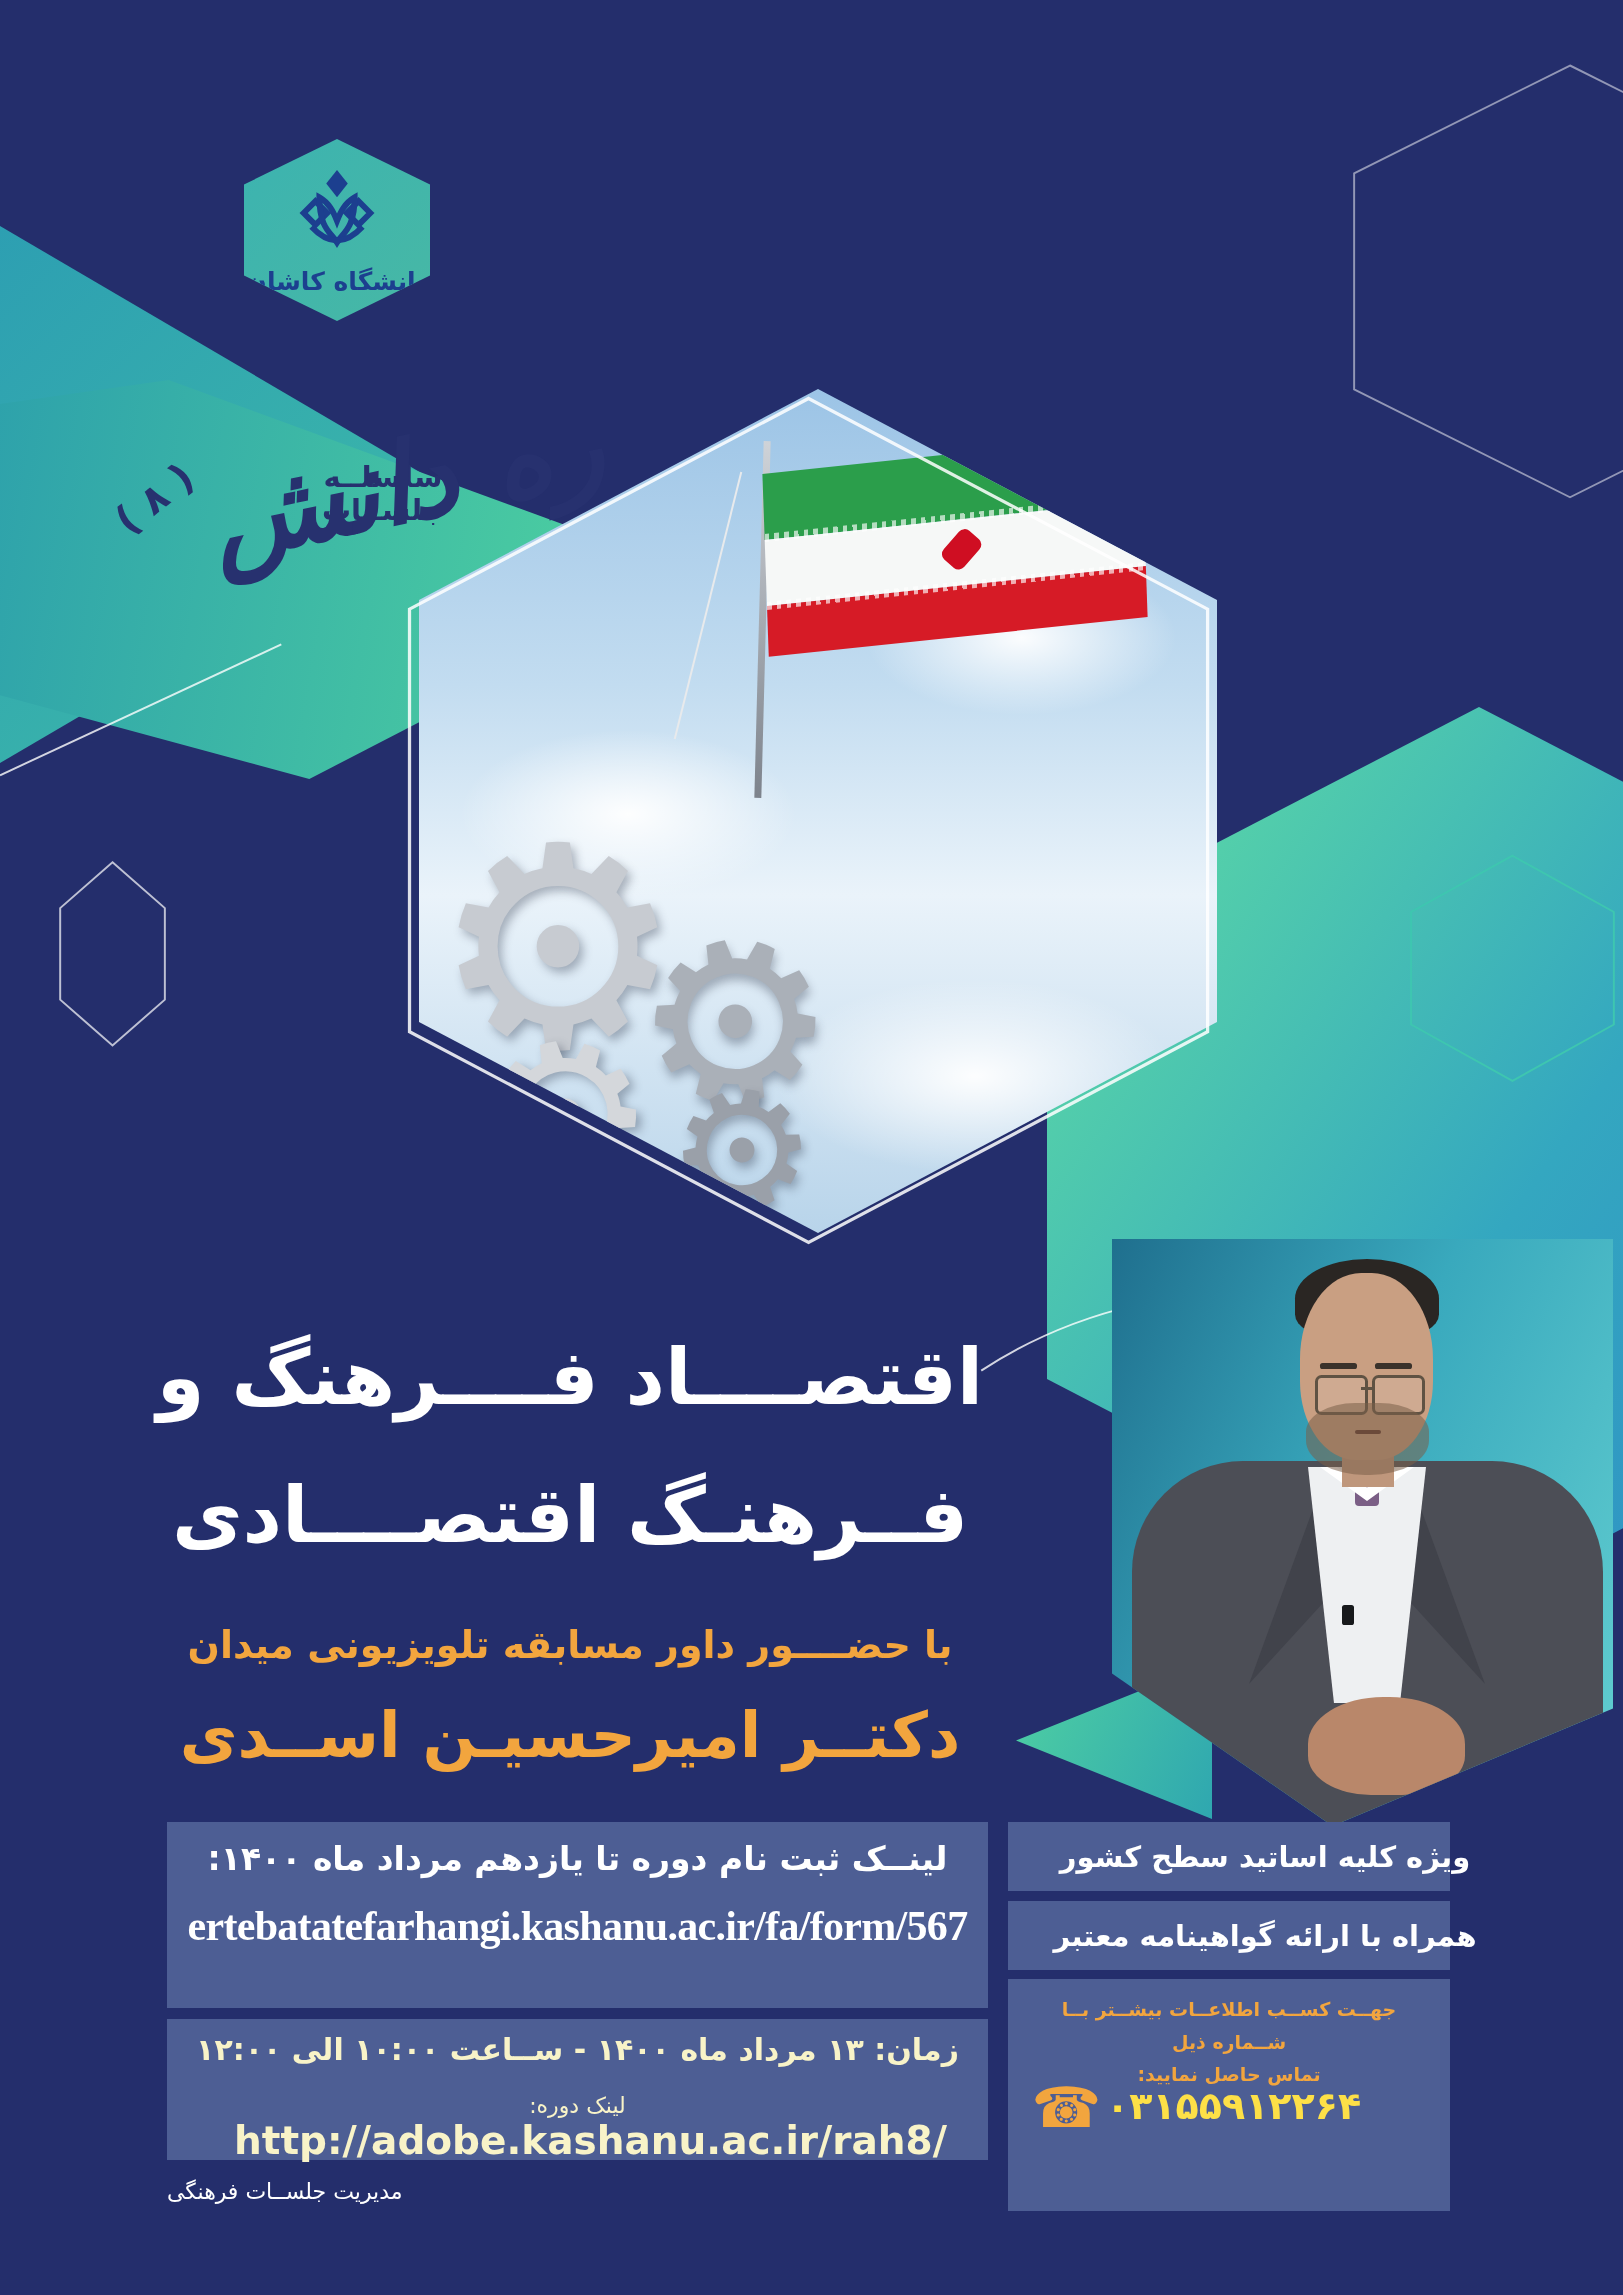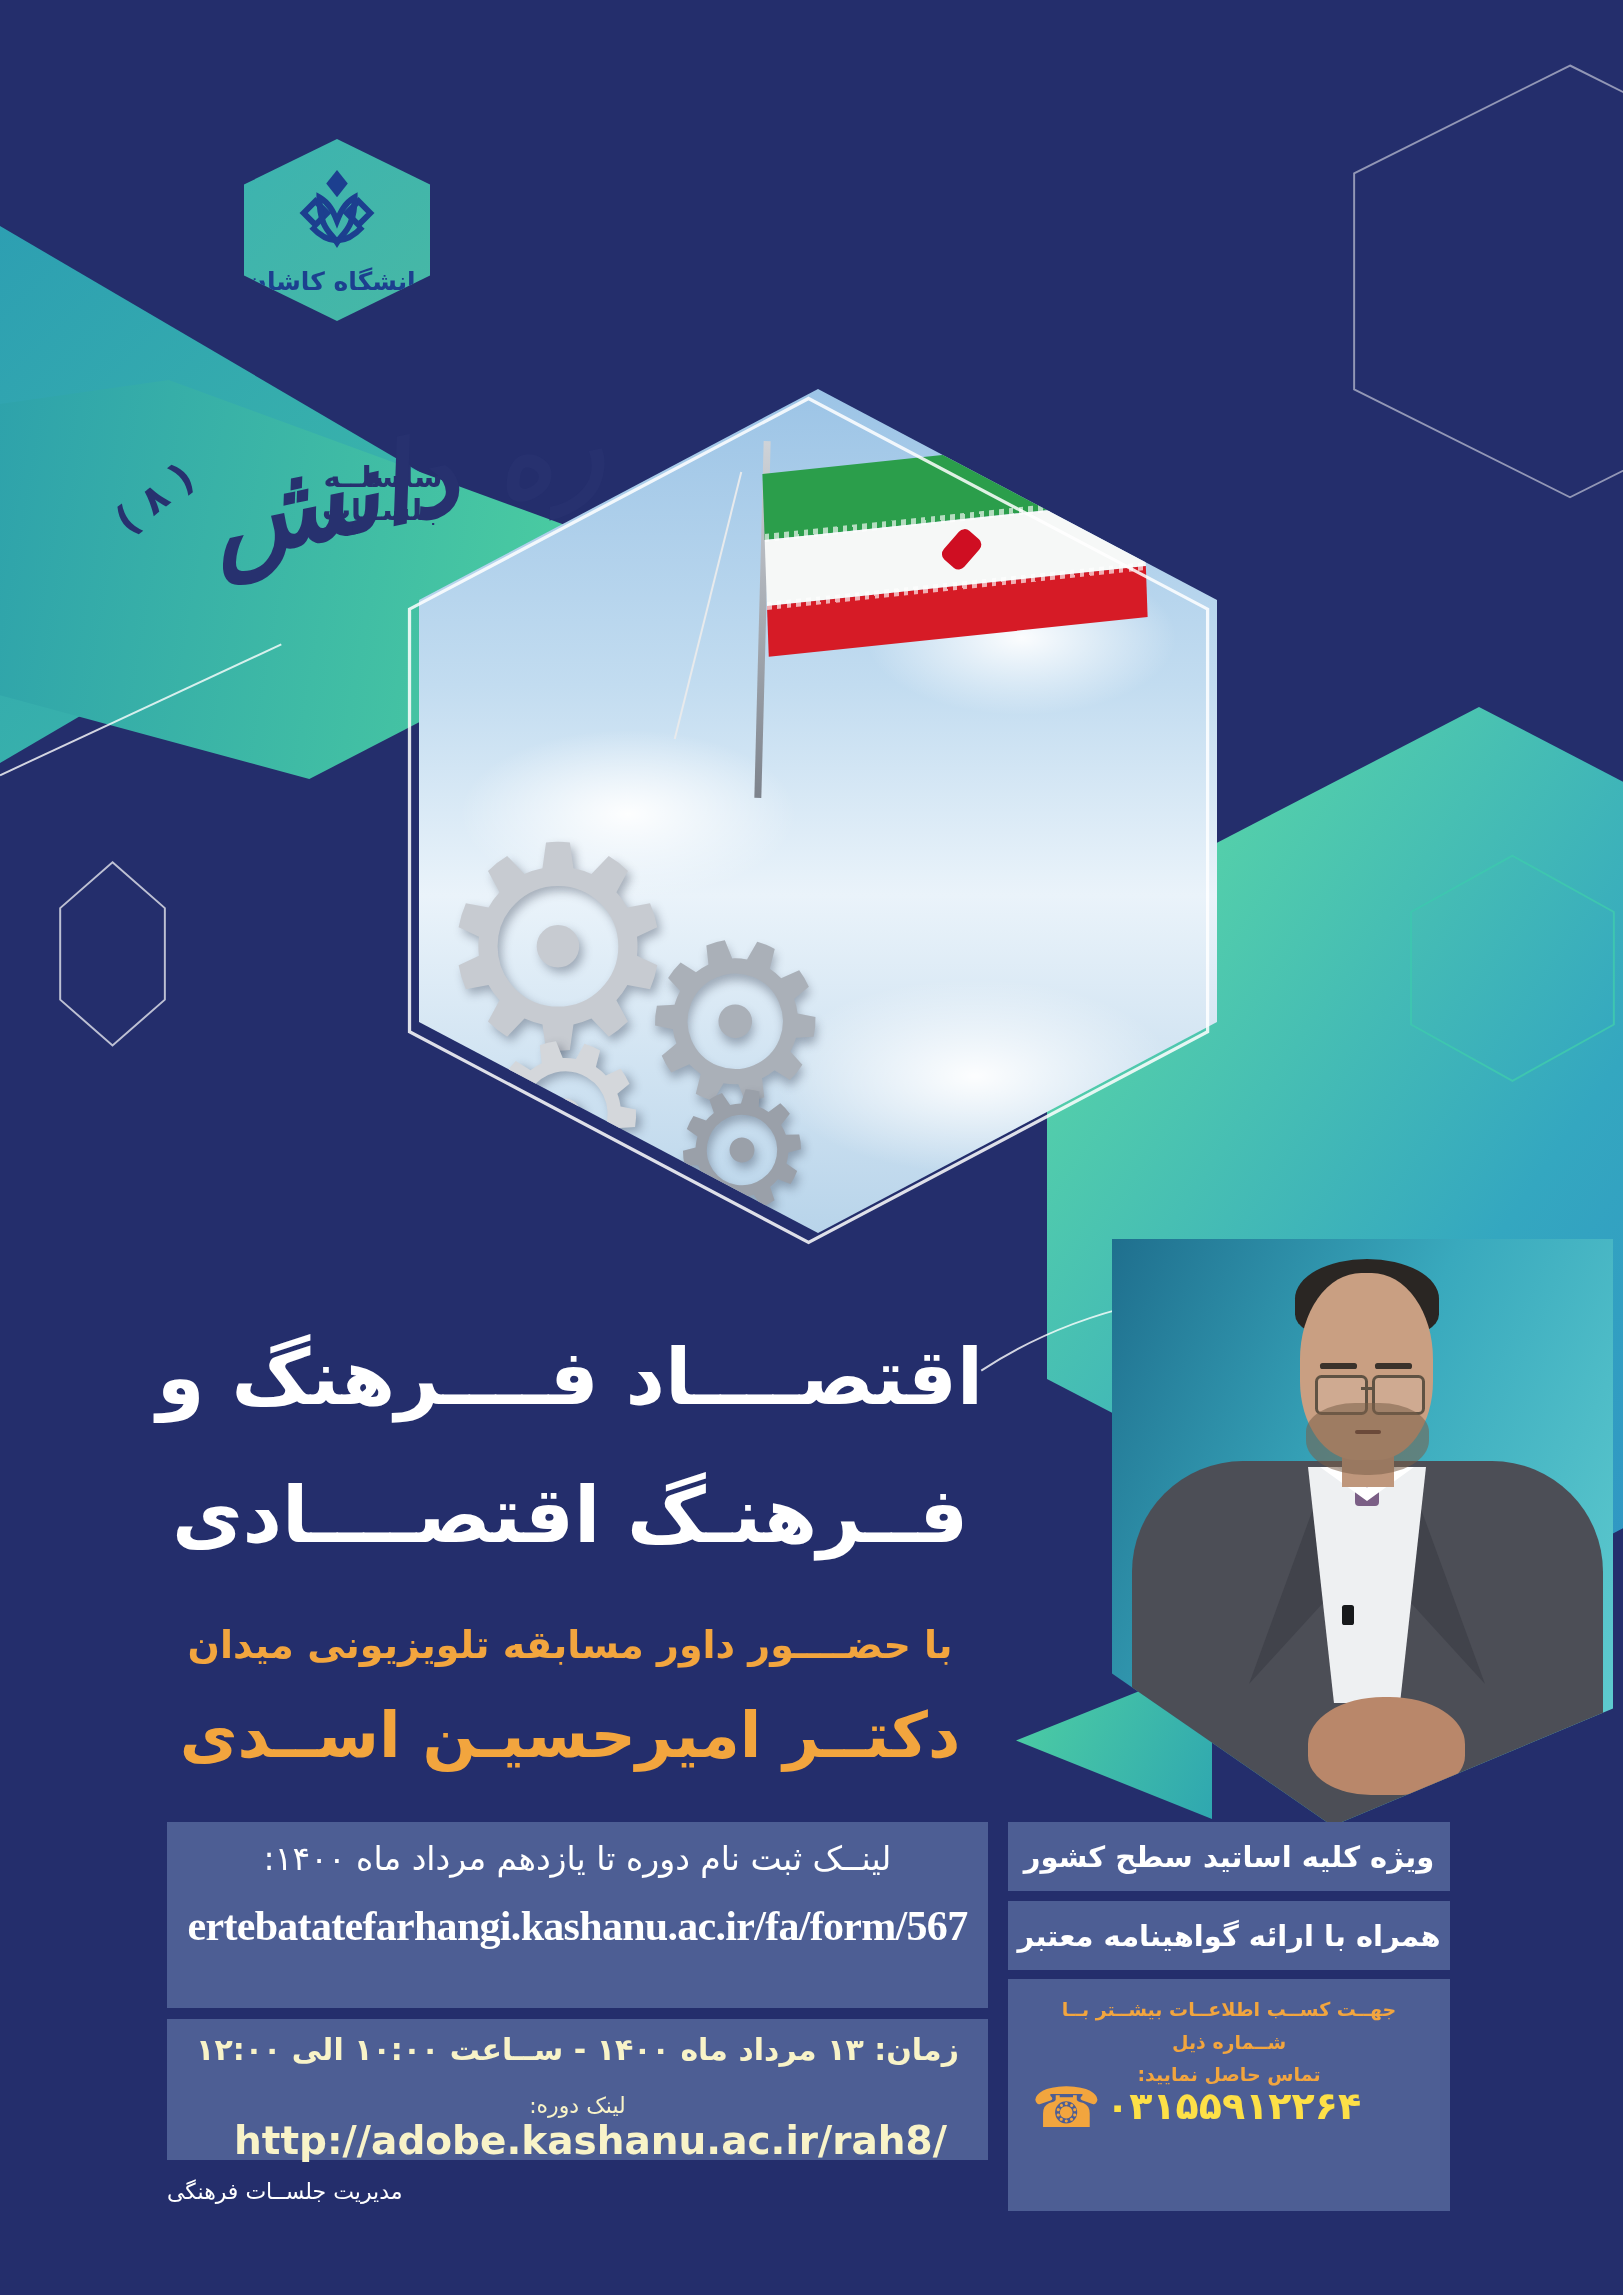--- a/index.html
+++ b/index.html
@@ -129,32 +129,32 @@
     clip-path:polygon(100% 0,0 100%,100% 60%);}
   #p-lapel-r{left:294px;top:229px;width:79px;height:216px;background:#41434b;
     clip-path:polygon(0 0,100% 100%,0 60%);}
   #p-hands{left:196px;top:458px;width:157px;height:98px;background:#b9876a;
     border-radius:48% 48% 40% 40%;}
   #p-mic{left:230px;top:366px;width:11.8px;height:19.6px;background:#17191c;border-radius:2.6px;}
 
   
   .slate-box{background:#4d5e94;z-index:6;direction:rtl;color:#ffffff;}
   #reg-box{left:167px;top:1822px;width:821px;height:186px;text-align:center;}
-  #reg-label{width:100%;top:17px;left:0;font-size:33px;font-weight:400;}
+  #reg-label{width:100%;top:17px;left:0;font-size:33px;font-weight:700;}
   #reg-url{width:100%;top:80px;left:0;font-size:42px;direction:ltr;
     font-family:"Liberation Serif","DejaVu Serif",serif;font-weight:700;letter-spacing:-0.7px;}
   #time-box{left:167px;top:2019px;width:821px;height:141px;text-align:center;}
   #time-line{width:100%;top:13px;left:0;font-size:30px;font-weight:700;color:#f8f3c8;}
   #course-row{width:100%;top:72px;left:0;font-size:22px;color:#f8f3c8;}
   #course-link{font-size:39px;font-weight:700;direction:ltr;display:inline-block;margin-left:26px;vertical-align:middle;}
   #course-label{display:inline-block;vertical-align:middle;}
   #audience-box{left:1008px;top:1822px;width:442px;height:69px;}
   #certificate-box{left:1008px;top:1901px;width:442px;height:69px;}
   .mini-label{width:100%;text-align:center;font-size:29px;font-weight:700;
-    position:absolute;top:50%;transform:translateY(-50%);left:0;}
+    position:absolute;top:50%;transform:translateY(-50%);left:0;padding-left:36px;}
   #contact-box{left:1008px;top:1979px;width:442px;height:232px;}
   #contact-note{width:92%;right:4%;top:14.4px;font-size:19px;line-height:1.7;color:#f2a53e;
     text-align:center;font-weight:700;}
   #phone-row{left:0;top:98px;width:100%;height:72px;}
   #phone-icon{left:23.6px;top:2.6px;font-size:56px;color:#f2a53e;line-height:1;}
   #phone-number{left:98px;top:6.5px;font-size:38px;font-weight:700;color:#fde047;direction:ltr;}
 
   #footer-note{left:167px;top:2179px;z-index:6;color:#ffffff;font-size:22px;direction:rtl;}
 </style>
 </head>

